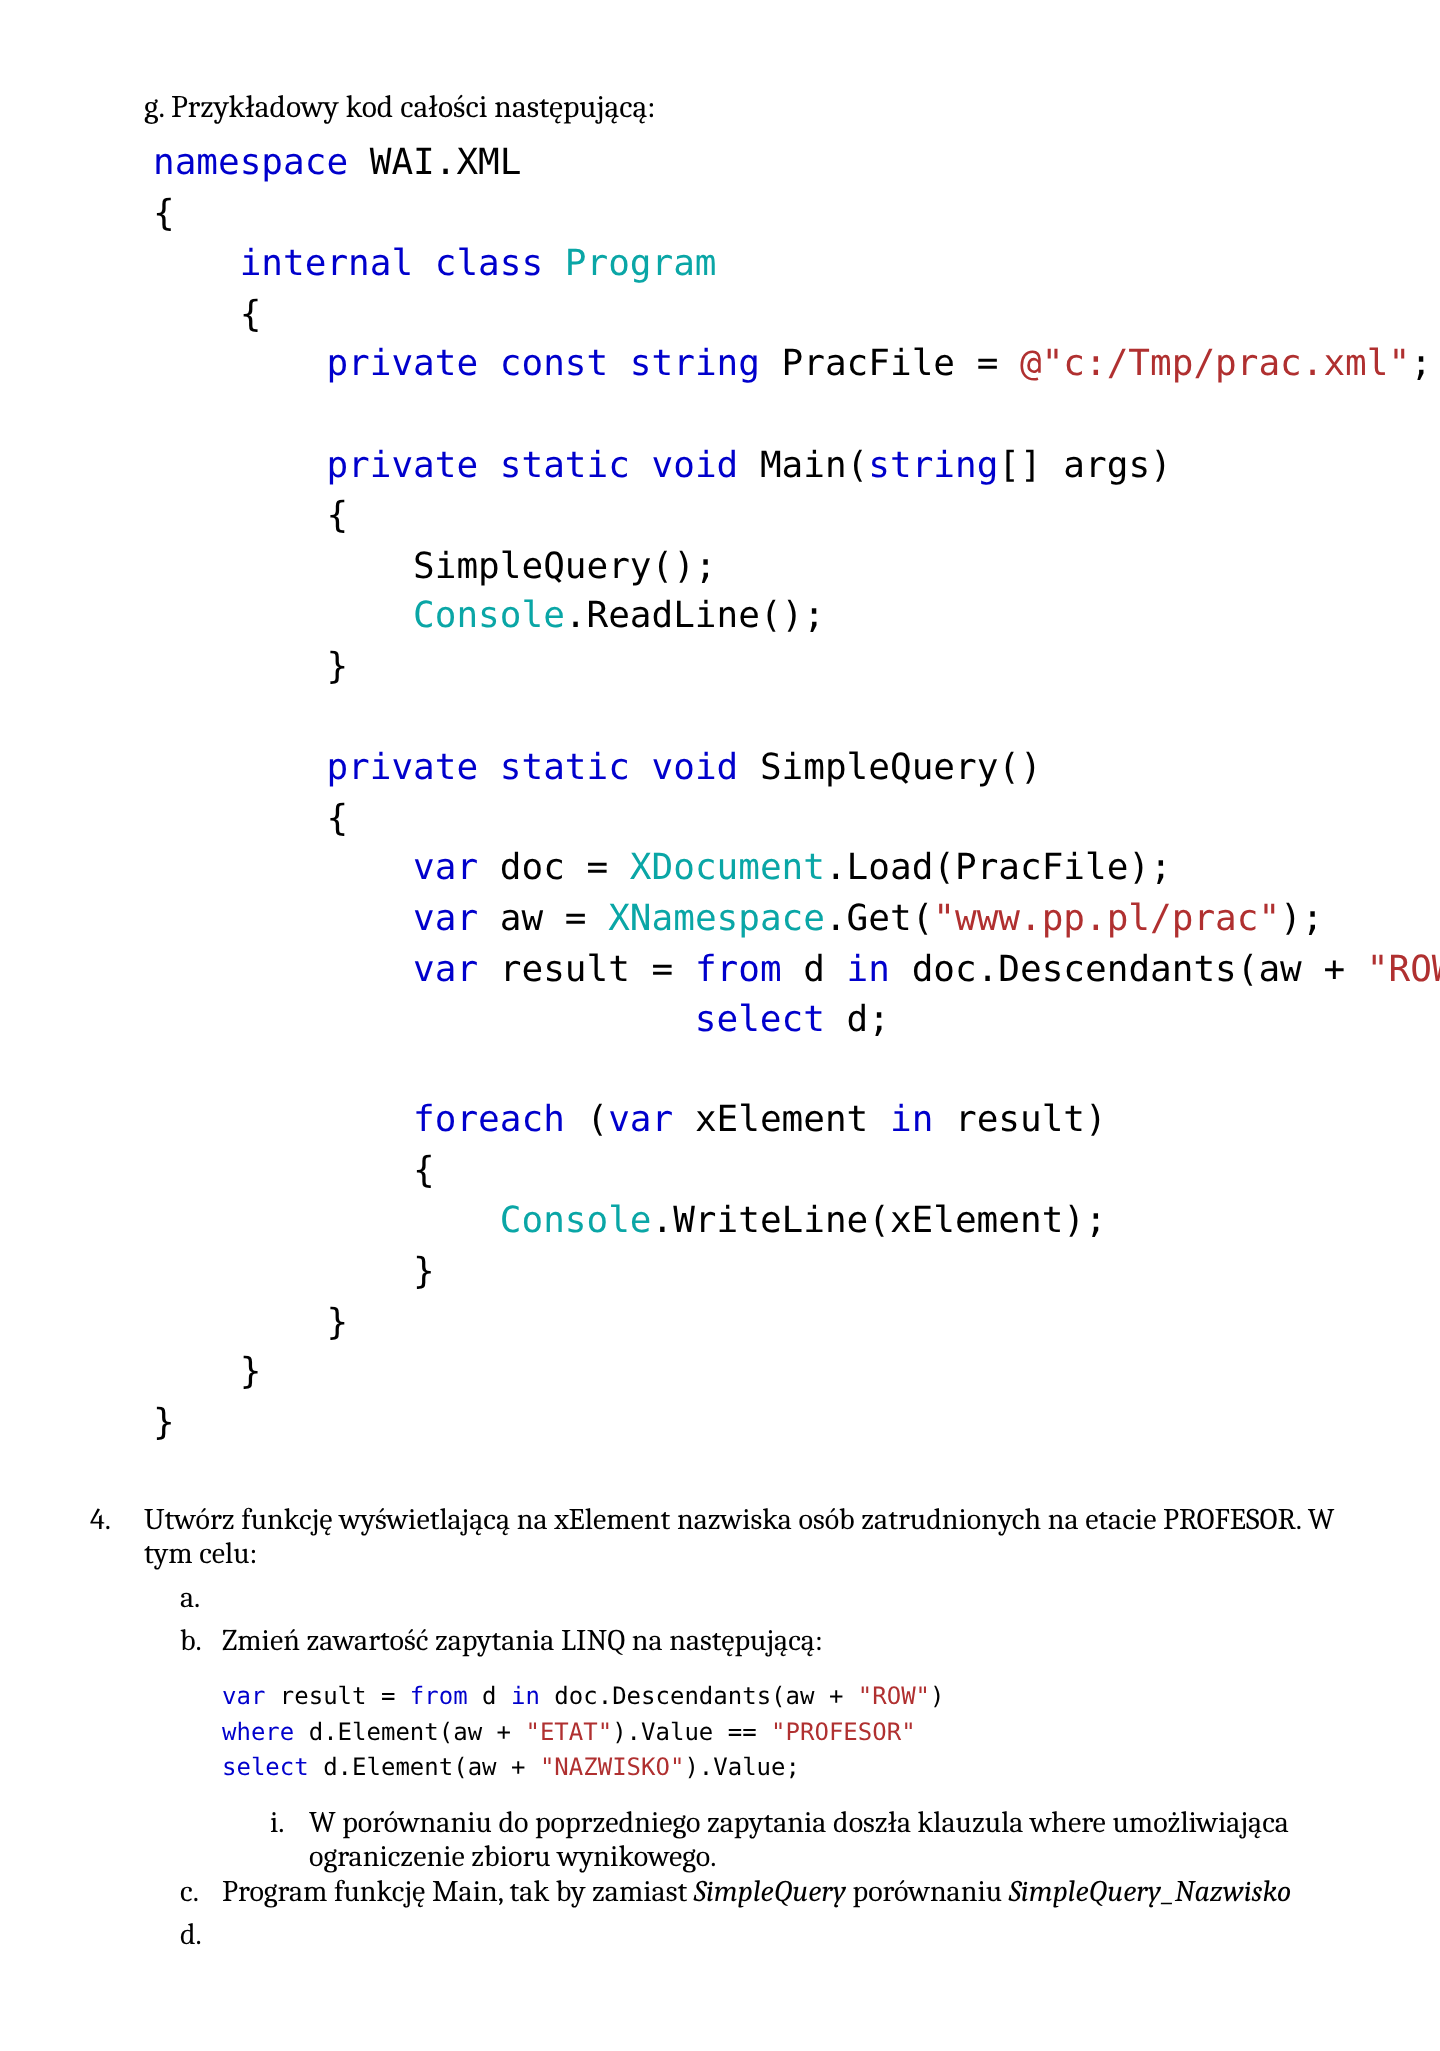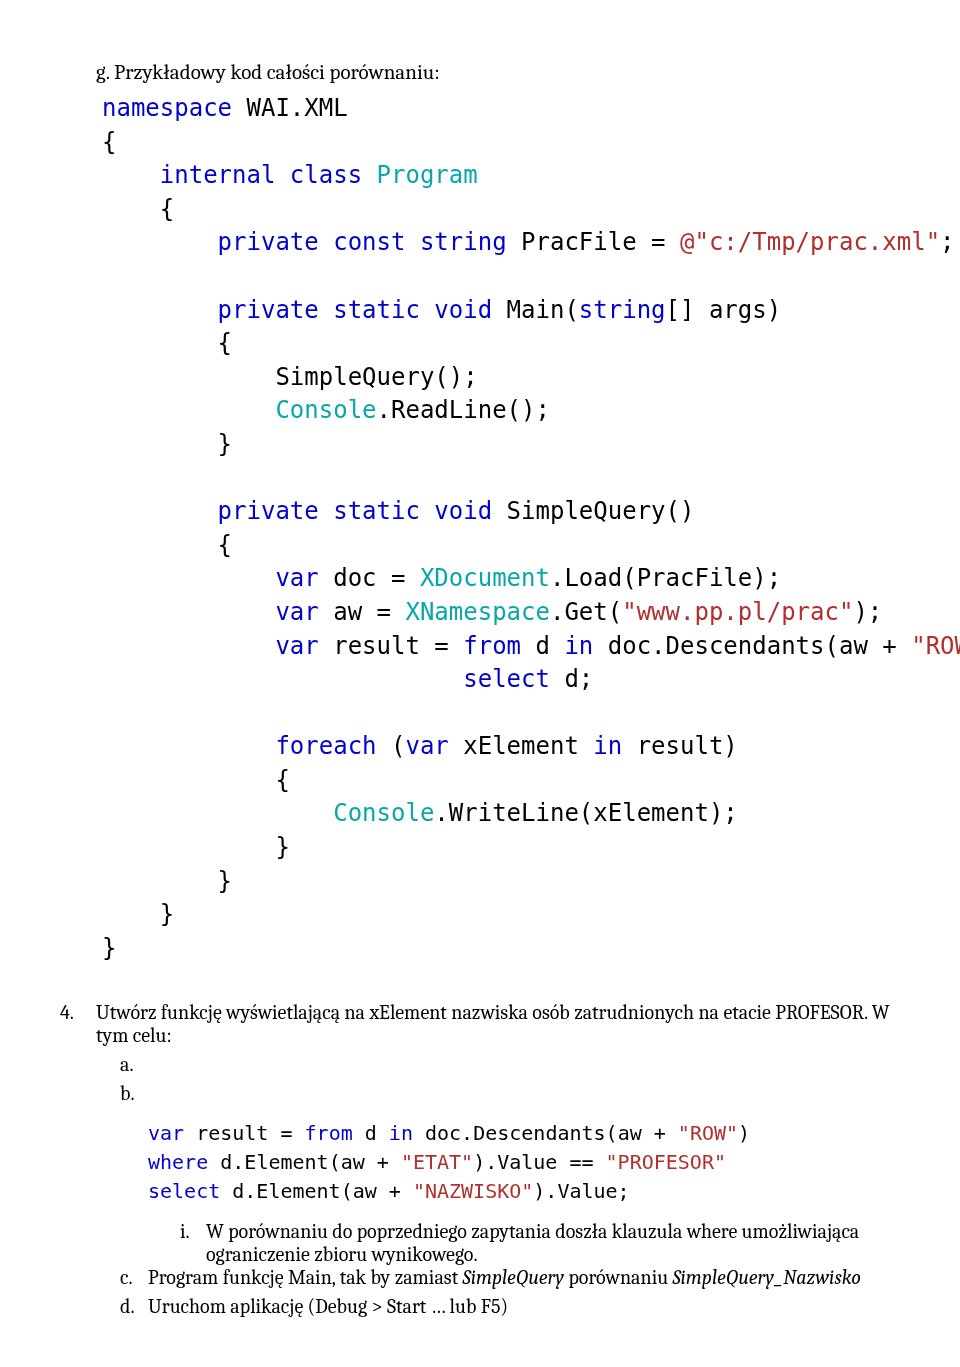--- a/index.html
+++ b/index.html
@@ -34,34 +34,34 @@
     margin-bottom: 6px;
   }
   .num-heading { display: flex; }
   .num-heading .num { width: 36px; flex-shrink: 0; }
   .sub-block { padding-left: 60px; margin-bottom: 6px; }
   .sub-heading { display: flex; align-items: baseline; }
   .sub-heading .num { width: 28px; flex-shrink: 0; }
   .italic { font-style: italic; }
   .linq-block {
     font-family: Consolas, monospace;
-    font-size: 20px;
+    font-size: 16px;
     line-height: 1.45;
     white-space: pre;
     padding-left: 88px;
     margin: 14px 0 14px 0;
   }
   .subsub-block { padding-left: 120px; }
   .subsub-heading { display: flex; align-items: baseline; }
   .subsub-heading .num { width: 26px; flex-shrink: 0; text-align: left; }
 </style>
 </head>
 <body>
 
-<div class="section-heading">g.   Przykładowy kod całości porównaniu:</div>
+<div class="section-heading">g.   Przykładowy kod całości następującą:</div>
 
 <div class="code-block"><span class="kw">namespace</span><span> WAI.XML</span>
 <span>{</span>
 <span class="kw">    internal</span><span class="kw"> class</span><span class="type"> Program</span>
 <span>    {</span>
 <span class="kw">        private</span><span class="kw"> const</span><span class="kw"> string</span><span> PracFile = </span><span class="str">@"c:/Tmp/prac.xml"</span><span>;</span>
 <span> </span>
 <span class="kw">        private</span><span class="kw"> static</span><span class="kw"> void</span><span> Main(</span><span class="kw">string</span><span>[] args)</span>
 <span>        {</span>
 <span>            SimpleQuery();</span>
@@ -92,20 +92,21 @@
 
 <div class="sub-block">
   <div class="sub-heading">
     <div class="num">a.</div>
   </div>
 </div>
 
 <div class="sub-block">
   <div class="sub-heading">
     <div class="num">b.</div>
+    <div>Zmień zawartość zapytania LINQ na następującą:</div>
   </div>
 </div>
 
 <div class="linq-block"><span class="kw">var</span><span> result = </span><span class="kw">from</span><span> d </span><span class="kw">in</span><span> doc.Descendants(aw + </span><span class="str">"ROW"</span><span>)</span>
 <span class="kw">where</span><span> d.Element(aw + </span><span class="str">"ETAT"</span><span>).Value == </span><span class="str">"PROFESOR"</span>
 <span class="kw">select</span><span> d.Element(aw + </span><span class="str">"NAZWISKO"</span><span>).Value;</span></div>
 
 <div class="subsub-block">
   <div class="subsub-heading">
     <div class="num">i.</div>
@@ -118,15 +119,14 @@
     <div class="num">c.</div>
     <div>
       <span>Program funkcję Main, tak by zamiast </span><span class="italic">SimpleQuery</span><span> porównaniu </span><span class="italic">SimpleQuery_Nazwisko</span>
     </div>
   </div>
 </div>
 
 <div class="sub-block">
   <div class="sub-heading">
     <div class="num">d.</div>
-    <div>Uruchom aplikację (Debug &gt; Start … lub F5)</div>
   </div>
 </div>
 
 </body></html>

